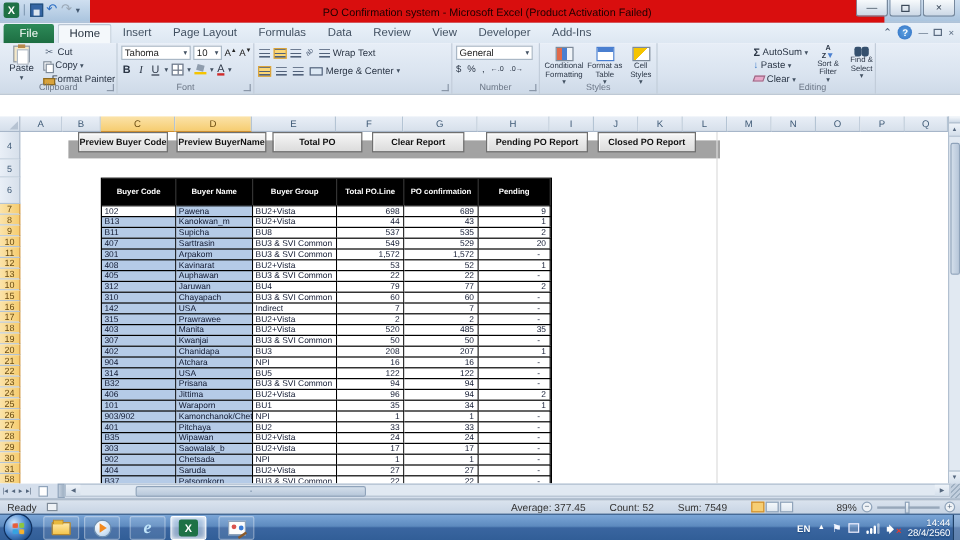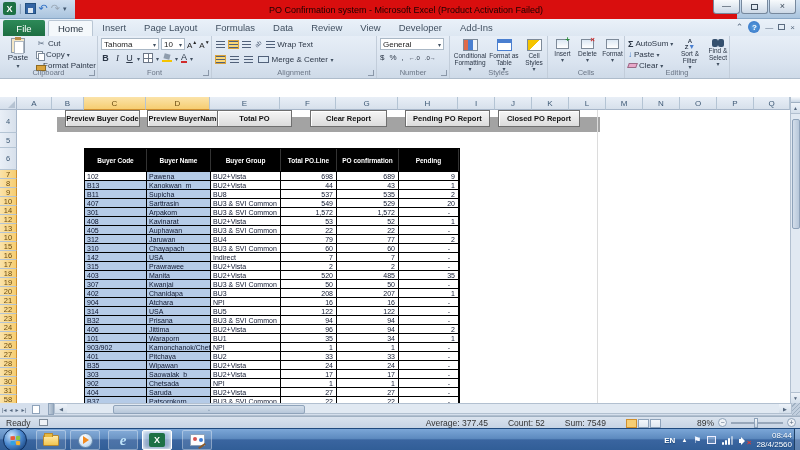--- a/index.html
+++ b/index.html
@@ -143,21 +143,21 @@
   .tsplit{width:6px;margin-left:4px;background:linear-gradient(90deg,#c2cfde,#9fb0c2);border:1px solid #8fa3ba;}
   .hscroll{flex:1;display:flex;align-items:stretch;background:#e1e9f2;border:1px solid #b2c0d0;margin:0 0 1px 0;position:relative;}
   .hs-btn{width:12px;display:flex;align-items:center;justify-content:center;font-size:5px;color:#55677e;background:linear-gradient(#eef3f9,#d4dfeb);}
   .hs-thumb{position:absolute;left:58px;top:1px;width:192px;height:9px;background:linear-gradient(#d3deea,#b7c7da);border:1px solid #8fa3ba;border-radius:2px;display:flex;align-items:center;justify-content:center;color:#8fa3ba;font-size:5px;}
   .hs-resize{width:8px;background:repeating-linear-gradient(135deg,#c2cfde 0 2px,#9fb0c2 2px 3px);}
 
   
   .statusbar{position:absolute;left:0;top:416px;width:800px;height:12px;background:linear-gradient(#dae3ee,#c7d4e4);border-top:1px solid #a0b0c2;display:flex;align-items:center;font-size:8.5px;color:#333;}
   .sb-left{display:flex;align-items:center;gap:8px;padding-left:6px;}
   .macro-ic{width:9px;height:7px;border:1px solid #7d8a99;background:#eef2f6;}
-  .sb-right{margin-left:auto;display:flex;align-items:flex-end;gap:20px;padding-right:4px;}
+  .sb-right{margin-left:auto;display:flex;align-items:flex-start;gap:20px;padding-right:4px;}
   .views{display:flex;gap:1px;}
   .view-ic{width:11px;height:9px;border:1px solid #8fa3ba;background:linear-gradient(#f4f8fb,#dfe7f0);}
   .view-ic.active{background:#f7ce73;border-color:#cf8f2e;}
   .zoomctl{display:flex;align-items:center;gap:4px;padding-left:16px;}
   .zbtn{width:9px;height:9px;border-radius:50%;border:1px solid #8fa3ba;background:#eef2f6;display:flex;align-items:center;justify-content:center;font-size:7px;color:#55677e;line-height:7px;}
   .ztrack{width:52px;height:2px;background:#97a7ba;position:relative;}
   .zthumb{position:absolute;left:23px;top:-4px;width:4px;height:10px;background:linear-gradient(#f4f8fb,#c9d5e2);border:1px solid #8fa3ba;}
 
   
   .taskbar{position:absolute;left:0;top:428px;width:800px;height:22px;background:linear-gradient(#7ba6d7 0%,#5d8abf 45%,#3a65a0 50%,#2c5globe 100%);background:linear-gradient(#7ba6d7 0%,#5d8abf 45%,#3a65a0 50%,#2b5globe);background:linear-gradient(#7ba6d7,#5d8abf 45%,#3a65a0 52%,#315e97);border-top:1px solid #1f4a7e;}
@@ -313,21 +313,20 @@
             <span class="bars"></span>
           </span>
         <span class="ricon">
             <span class="bars"></span>
           </span>
         <span class="ricon">
             <span class="bars"></span>
           </span>
         <span class="ricon"><span class="ic-merge"></span>&nbsp;<span class="altext">Merge &amp; Center</span>&nbsp;<span class="car">▾</span></span>
       </div>
-      <span class="glabel">Alignment</span>
       <span class="dlaunch"></span>
     </div>
 
     <div class="rg g-number">
       <div class="frow1">
         <div class="combo" style="width:64px;">
             <span>General</span>
             <span class="car">▾</span>
           </div>
       </div>
@@ -356,40 +355,20 @@
         </div>
         <div class="bigbtn" style="width:26px;">
           <span class="ic-grid ic-cs"></span>
           <span>Cell Styles</span>
             <span class="car">▾</span>
         </div>
       </div>
       <span class="glabel">Styles</span>
     </div>
 
-    <div class="rg g-cells">
-      <div class="frow1" style="gap:2px;top:3px;">
-        <div class="bigbtn" style="width:23px;">
-          <span class="ic-cellgrid ins"></span>
-          <span>Insert</span>
-            <span class="car">▾</span>
-        </div>
-        <div class="bigbtn" style="width:23px;">
-          <span class="ic-cellgrid del"></span>
-          <span>Delete</span>
-            <span class="car">▾</span>
-        </div>
-        <div class="bigbtn" style="width:23px;">
-          <span class="ic-cellgrid"></span>
-          <span>Format</span>
-            <span class="car">▾</span>
-        </div>
-      </div>
-      <span class="glabel">Cells</span>
-    </div>
 
     <div class="rg g-edit">
       <div style="position:absolute;left:3px;top:2px;">
         <div class="erow">
             <span class="sigma">Σ</span>
             <span>AutoSum</span>
             <span class="car">▾</span>
           </div>
         <div class="erow">
             <span class="fillarrow">↓</span>
@@ -440,21 +419,21 @@
         <div class="colh" style="width: 37px;">P</div>
         <div class="colh" style="width: 36px;">Q</div>
       </div>
   </div>
 
   <div class="gridwrap">
     <div class="grayband"></div>
     <div id="button-layer">
         <div class="xlbtn" style="left: 65px; width: 75px;">Preview Buyer Code</div>
         <div class="xlbtn" style="left: 147px; width: 75px;">Preview BuyerName</div>
-        <div class="xlbtn" style="left: 217px; width: 75px;">Total PO</div>
+        <div class="xlbtn" style="left: 227px; width: 75px;">Total PO</div>
         <div class="xlbtn" style="left: 310px; width: 77px;">Clear Report</div>
         <div class="xlbtn" style="left: 405px; width: 85px;">Pending PO Report</div>
         <div class="xlbtn" style="left: 498px; width: 82px;">Closed PO Report</div>
       </div>
     <div class="vline"></div>
     <div class="potable" id="po-table">
         <div class="throw">
           <div class="th" style="width: 62px;">Buyer Code</div>
           <div class="th" style="width: 64px;">Buyer Name</div>
           <div class="th" style="width: 70px;">Buyer Group</div>
@@ -672,21 +651,21 @@
         </div>
       </div>
     <div class="rowheaders" id="row-numbers">
         <div class="rowh" style="height: 23px;">4</div>
         <div class="rowh" style="height: 15px;">5</div>
         <div class="rowh" style="height: 22px;">6</div>
         <div class="rowh sel" style="height: 9px;">7</div>
         <div class="rowh sel" style="height: 9px;">8</div>
         <div class="rowh sel" style="height: 9px;">9</div>
         <div class="rowh sel" style="height: 9px;">10</div>
-        <div class="rowh sel" style="height: 9px;">14</div>
+        <div class="rowh sel" style="height: 9px;">11</div>
         <div class="rowh sel" style="height: 9px;">12</div>
         <div class="rowh sel" style="height: 9px;">13</div>
         <div class="rowh sel" style="height: 9px;">10</div>
         <div class="rowh sel" style="height: 9px;">15</div>
         <div class="rowh sel" style="height: 9px;">16</div>
         <div class="rowh sel" style="height: 9px;">17</div>
         <div class="rowh sel" style="height: 9px;">18</div>
         <div class="rowh sel" style="height: 9px;">19</div>
         <div class="rowh sel" style="height: 9px;">20</div>
         <div class="rowh sel" style="height: 9px;">21</div>
@@ -791,20 +770,20 @@
       <span class="sig">
           <i class="s1"></i>
           <i class="s2"></i>
           <i class="s3"></i>
           <i class="s4"></i>
         </span>
       <span class="spk">
           <span class="mute">×</span>
         </span>
       <span class="clock">
-        <div>08:44</div>
+        <div>14:44</div>
         <div>28/4/2560</div>
       </span>
     </div>
     <div class="showdesk"></div>
   </div>
 
 </div>
 
 </body></html>

